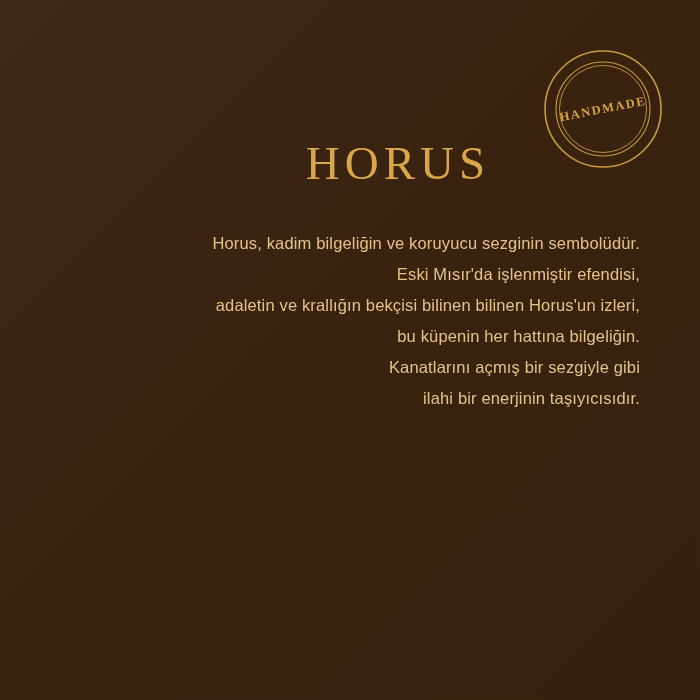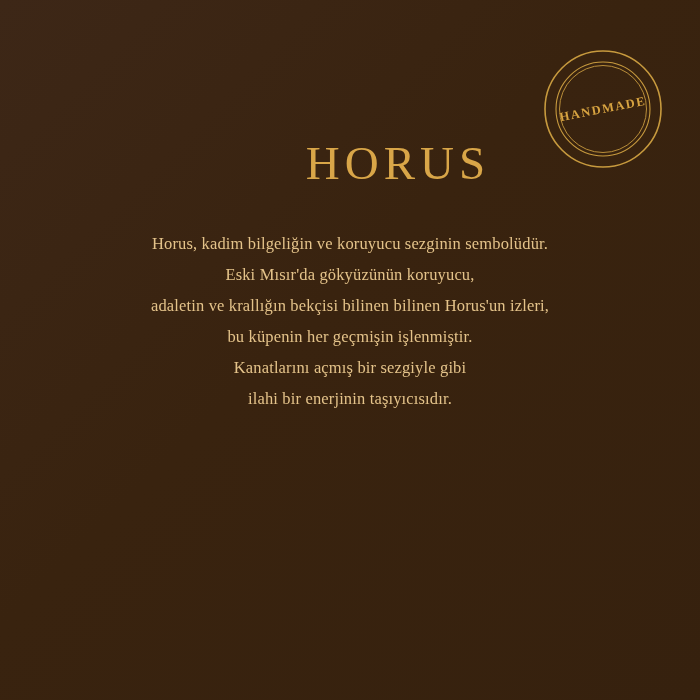--- a/index.html
+++ b/index.html
@@ -69,23 +69,23 @@
     line-height: 1;
     margin-left: 48px;
   }
 
   
   .body-copy {
     position: absolute;
     top: 228px;
     left: 60px;
     width: 580px;
-    text-align: center;
+    text-align: right;
     color: #e4c38a;
-    font-family: Liberation Serif, serif;
+    font-family: Liberation Sans, sans-serif;
     font-size: 16.5px;
     line-height: 31px;
     letter-spacing: 0.15px;
   }
   .body-copy p {
     margin: 0;
   }
 </style>
 </head>
 <body>
@@ -100,20 +100,20 @@
     </svg>
     <div class="stamp-text">
       <span>HANDMADE</span>
     </div>
   </div>
 
   <div class="title">HORUS</div>
 
   <div class="body-copy">
     <p>Horus, kadim bilgeliğin ve koruyucu sezginin sembolüdür.</p>
-    <p>Eski Mısır'da gökyüzünün koruyucu,</p>
+    <p>Eski Mısır'da işlenmiştir efendisi,</p>
     <p>adaletin ve krallığın bekçisi bilinen bilinen Horus'un izleri,</p>
-    <p>bu küpenin her geçmişin işlenmiştir.</p>
+    <p>bu küpenin her hattına bilgeliğin.</p>
     <p>Kanatlarını açmış bir sezgiyle gibi</p>
     <p>ilahi bir enerjinin taşıyıcısıdır.</p>
   </div>
 
 </div>
 
 </body></html>

